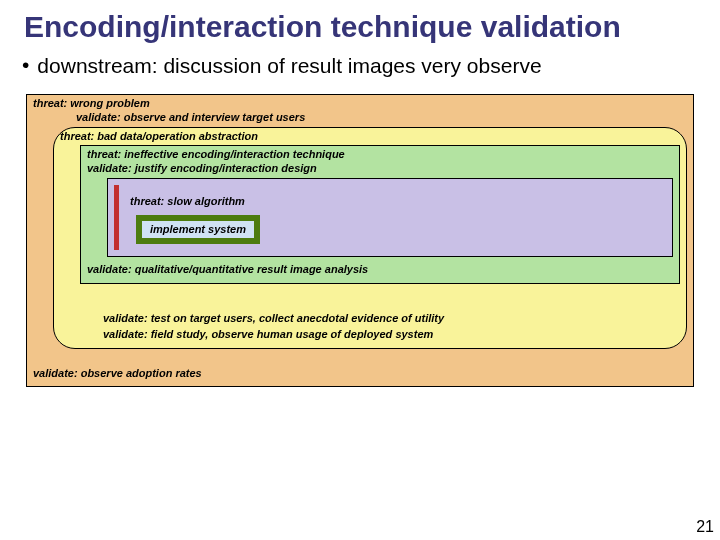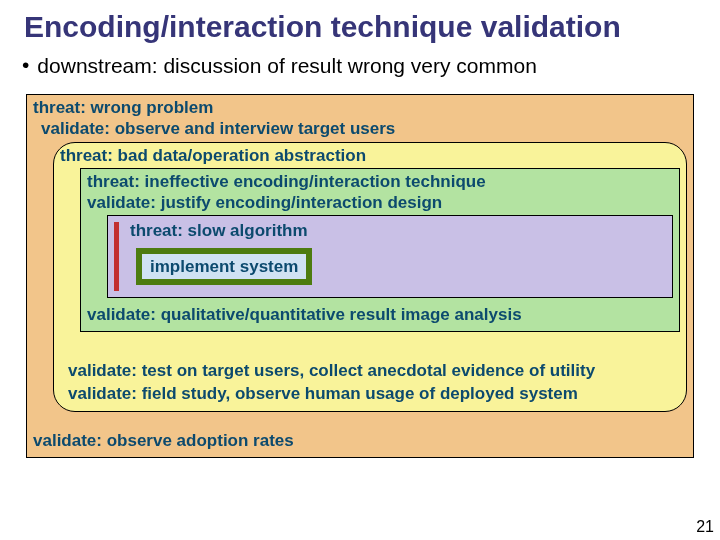--- a/index.html
+++ b/index.html
@@ -38,23 +38,24 @@
   .bullet-row .txt {
     line-height: 1.15;
   }
 
   
   .diagram {
     position: relative;
     margin: 0 8px;
     font-family: Arial, Helvetica, sans-serif;
     font-weight: 700;
-    font-size: 17px;
-    color: #0c4a6e;
+    font-size: 11px;
+    color: #000000;
     line-height: 1.25;
+    font-style: italic;
   }
   .box {
     border: 1px solid #000;
     padding: 2px 6px 6px 6px;
     box-sizing: border-box;
   }
   .outer {
     background: #f2c58a; 
   }
   .yellow {
@@ -66,41 +67,41 @@
   .green {
     background: #b3e3a1;
     margin-top: 2px;
     margin-left: 20px;
   }
   .purple {
     background: #c9c0e6;
     margin-top: 2px;
     margin-left: 20px;
     position: relative;
-    padding: 4px 8px 8px 22px; 
+    padding: 16px 8px 8px 22px; 
   }
   .redbar {
     position: absolute;
     left: 6px;
     top: 6px;
     bottom: 6px;
     width: 5px;
     background: #c23030;
   }
   .innerblue {
     background: #d0e2f3;
     border: 6px solid #4d7c0f;
     display: inline-block;
     padding: 2px 8px;
     margin: 6px 0 4px 6px;
   }
   .line {
     white-space: nowrap;
   }
-  .ind1 { padding-left: 8px; }
+  .ind1 { padding-left: 8px; margin-left: 35px; }
   .greencont { padding-top:2px; }
 
   .after-green .line { margin-top: 2px; }
 
   .slidenum {
     position: absolute;
     right: 6px;
     bottom: 4px;
     font-size: 16px;
     color: #000;
@@ -108,21 +109,21 @@
 </style>
 </head>
 <body>
 
 <div class="slide">
 
   <h1 class="title">Encoding/interaction technique validation</h1>
 
   <div class="bullet-row">
     <span class="dot">•</span>
-    <span class="txt">downstream: discussion of result wrong very common</span>
+    <span class="txt">downstream: discussion of result images very observe</span>
   </div>
 
   <div class="diagram">
     <div class="box outer">
       <div class="line">threat: wrong problem</div>
       <div class="line ind1">validate: observe and interview target users</div>
 
       <div class="box yellow">
         <div class="line">threat: bad data/operation abstraction</div>
 

